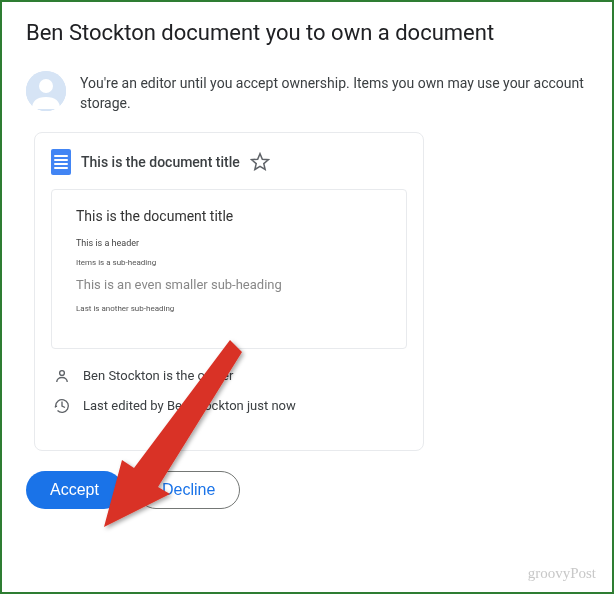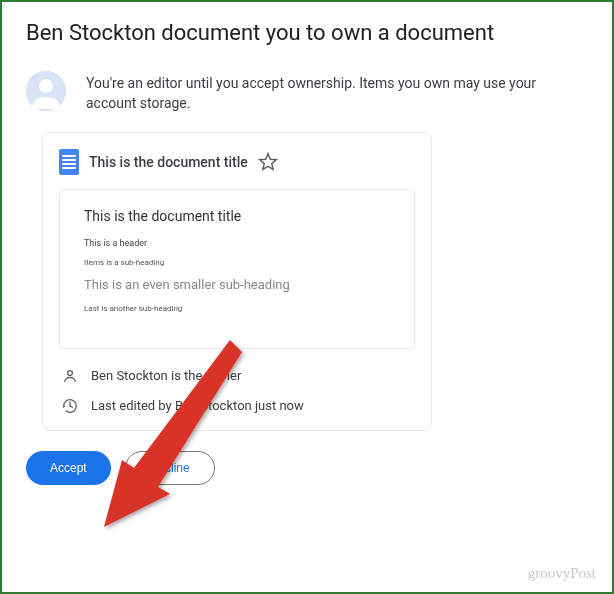--- a/index.html
+++ b/index.html
@@ -14,21 +14,21 @@
     }
     .title {
       font-size: 22px;
       color: #202124;
       font-weight: 400;
       margin-bottom: 26px;
     }
     .info-row {
       display: flex;
       align-items: flex-start;
-      gap: 20px;
+      gap: 14px;
       margin-bottom: 18px;
     }
     .avatar {
       width: 40px;
       height: 40px;
       border-radius: 50%;
       background: linear-gradient(to bottom, #d6e4f5 0%, #c6d9f0 100%);
       display: flex;
       align-items: center;
       justify-content: center;
@@ -37,22 +37,22 @@
     .avatar svg { width: 40px; height: 40px; }
     .info-text {
       font-size: 14px;
       color: #3c4043;
       line-height: 1.45;
       padding-top: 2px;
     }
     .card {
       border: 1px solid #e8eaed;
       border-radius: 8px;
-      padding: 16px 16px 9px;
-      margin-left: 16px;
+      padding: 16px 16px 29px;
+      margin-left: 8px;
       width: 390px;
       margin-bottom: 20px;
     }
     .doc-header {
       display: flex;
       align-items: center;
       gap: 10px;
       margin-bottom: 14px;
     }
     .doc-icon {
@@ -128,21 +128,21 @@
       flex-shrink: 0;
     }
     .buttons {
       display: flex;
       gap: 14px;
       margin-top: 10px;
     }
     .btn {
       padding: 9px 24px;
       border-radius: 20px;
-      font-size: 12px;
+      font-size: 16px;
       font-weight: 500;
       cursor: pointer;
       border: none;
     }
     .btn-primary {
       background: #1a73e8;
       color: #fff;
     }
     .btn-secondary {
       background: #fff;

